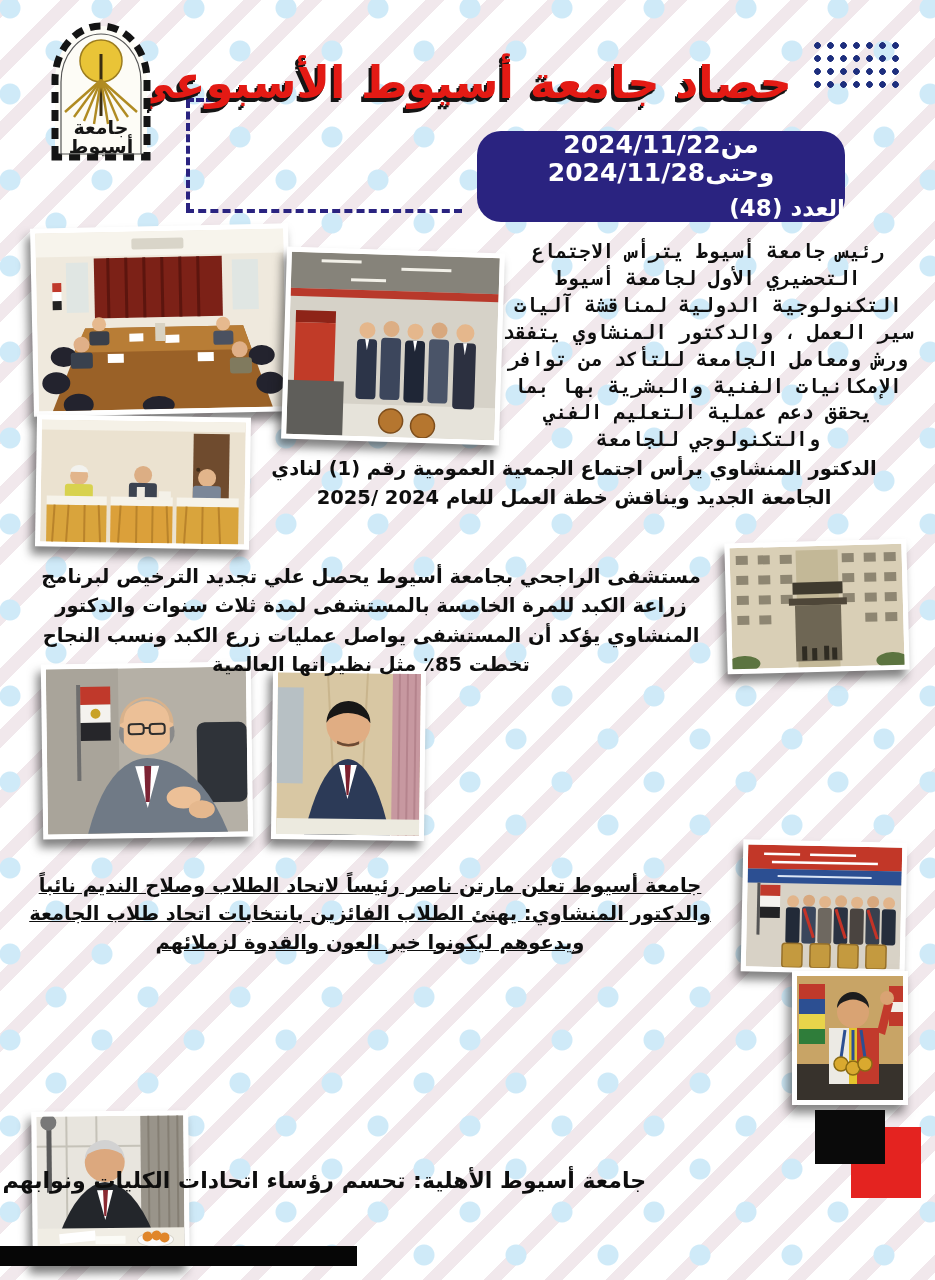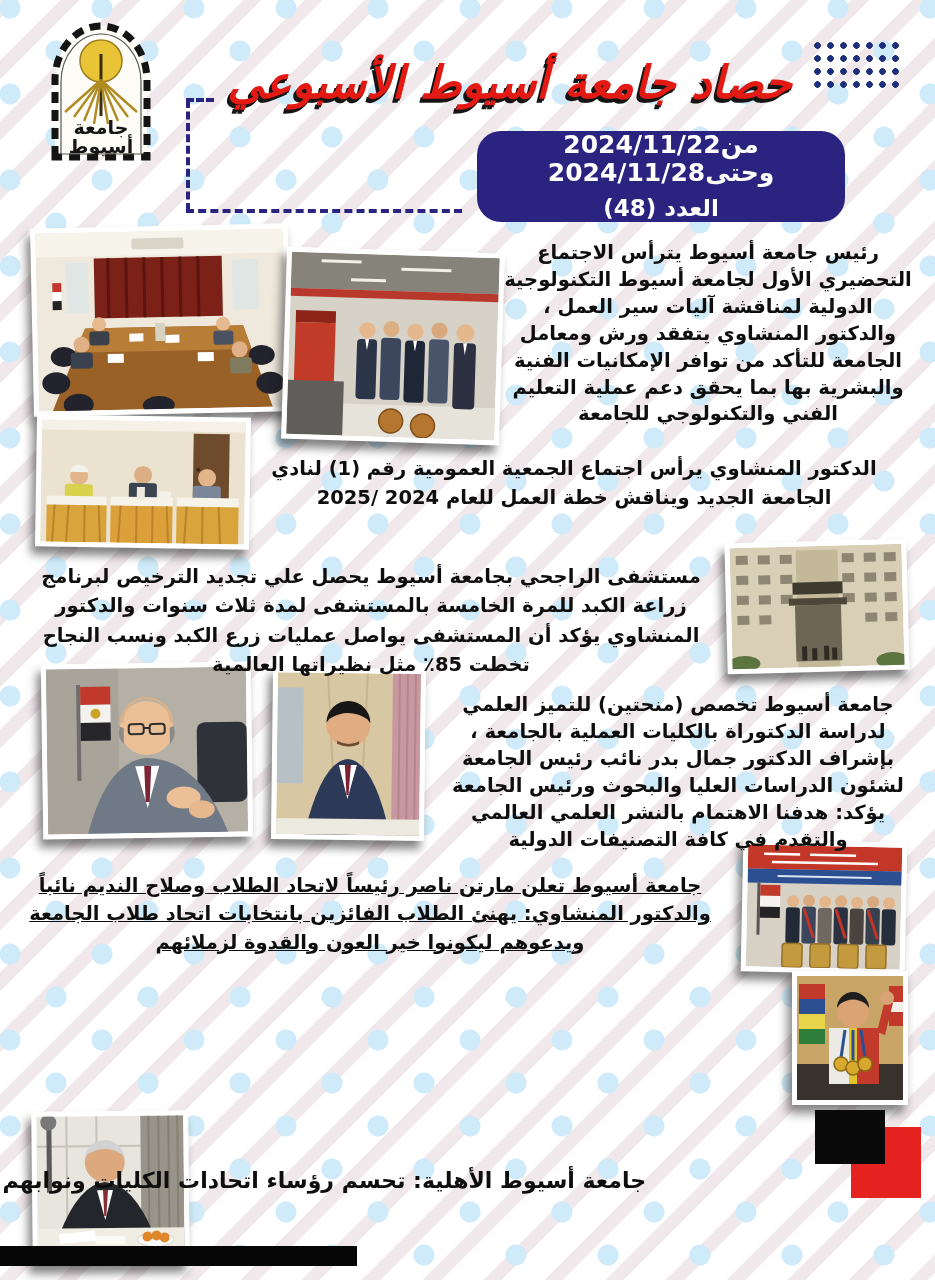--- a/index.html
+++ b/index.html
@@ -15,44 +15,44 @@
     background-position:10px 8px, 56px 51px, 0 0;
     direction:rtl;
   }
   .abs{position:absolute;}
   
   .logo{left:48px; top:16px; width:106px; height:146px; z-index:5;}
   .main-title{
     left:192px; top:56px; width:600px; text-align:right;
     font-size:45px; font-weight:bold; color:#e31a14;
     text-shadow:-3px 4px 0 #151515, -1px 2px 0 #151515;
-    white-space:nowrap; z-index:4;font-style:italic;
+    white-space:nowrap; z-index:4;
   }
   .dots-grid{
     left:808px; top:36px; width:91px; height:53px;
     background-image:radial-gradient(circle, #1d2e7d 3px, rgba(29,46,125,0) 3.6px);
     background-size:13px 13px; background-position:3px 3px; z-index:2;
   }
   .dash-v{left:186px; top:100px; height:111px; width:0; border-left:4px dashed #2a2380; z-index:2;}
   .dash-top{left:186px; top:98px; width:28px; height:0; border-top:4px dashed #2a2380; z-index:2;}
   .dash-h{left:186px; top:209px; width:276px; height:0; border-top:4px dashed #2a2380; z-index:2;}
   .issue-box{
     left:477px; top:131px; width:368px; height:91px; background:#2a2380;
     border-radius:24px; color:#ffffff; text-align:center; z-index:4;
     display:flex; flex-direction:column; justify-content:center; gap:10px;
   }
   .issue-box .l1{font-size:25px; font-weight:bold; letter-spacing:-0.5px; line-height:1.1;}
-  .issue-box .l2{font-size:23px; font-weight:bold; line-height:1.1;}
+  .issue-box .l2{font-size:23px; font-weight:bold; line-height:1.1;text-align:right;}
   
   .ph{background:#ffffff; padding:5px; box-shadow:-4px 8px 10px rgba(25,25,25,.55); z-index:3;}
   .ph svg{display:block;}
   
   .news{font-weight:bold; color:#0e0e0e; text-align:center; direction:rtl;
         font-size:19.5px; line-height:1.38; z-index:4;}
-  .n1{left:500px; top:240px; width:416px;}
+  .n1{left:500px; top:240px; width:416px;font-family:Liberation Mono, monospace;}
   .n2{left:256px; top:454px; width:636px; line-height:1.5;}
   .n3{left:20px; top:562px; width:702px; line-height:1.5;}
   .n4{left:446px; top:692px; width:464px;}
   .n5{left:24px; top:872px; width:692px; line-height:1.45;text-decoration:underline;}
   .n6{left:20px; top:1002px; width:762px; line-height:1.45;}
   .n7{left:176px; top:1166px; width:470px; font-size:22px; white-space:nowrap;}
   
   .sq-black{left:815px; top:1110px; width:70px; height:54px; background:#0a0a0a; z-index:6;}
   .sq-red{left:851px; top:1127px; width:70px; height:71px; background:#e42320; z-index:5;}
   .bottom-bar{left:0; top:1246px; width:357px; height:20px; background:#060606; z-index:5;}
@@ -320,21 +320,20 @@
       <path d="M28,162 Q45,88 71,86 Q97,88 114,162 Z" fill="#2c3a57"></path>
       <polygon points="62,92 80,92 71,126" fill="#ffffff"></polygon>
       <polygon points="68,92 74,92 72,122 70,122" fill="#7c1f2e"></polygon>
       <circle cx="71" cy="52" r="22" fill="#e0ad83"></circle>
       <path d="M49,50 a22,22 0 0 1 44,0 l-3,-4 q-19,-12 -38,0 z" fill="#171717"></path>
       <path d="M60,68 q11,6 22,0 l0,3 q-11,5 -22,0 z" fill="#6b4a33"></path>
       <rect x="0" y="146" width="143" height="16" fill="#eceadf"></rect>
     </svg>
   </div>
 
-  <div class="abs news n4">جامعة أسيوط تخصص (منحتين) للتميز العلمي لدراسة الدكتوراة بالكليات العملية بالجامعة ، بإشراف الدكتور جمال بدر نائب رئيس الجامعة لشئون الدراسات العليا والبحوث  ورئيس الجامعة يؤكد: هدفنا الاهتمام بالنشر العلمي العالمي والتقدم في كافة التصنيفات الدولية</div>
 
   <div class="abs ph" style="left:742px; top:841px; transform:rotate(1.2deg);">
     <svg width="154" height="122" viewBox="0 0 154 122">
       <rect width="154" height="122" fill="#d8d2c6"></rect>
       <rect width="154" height="24" fill="#c23728"></rect>
       <g stroke="#ffffff" stroke-width="2.5">
           <line x1="16" y1="9" x2="52" y2="9"></line>
           <line x1="62" y1="9" x2="108" y2="9"></line>
           <line x1="24" y1="17" x2="130" y2="17"></line>
         </g>

